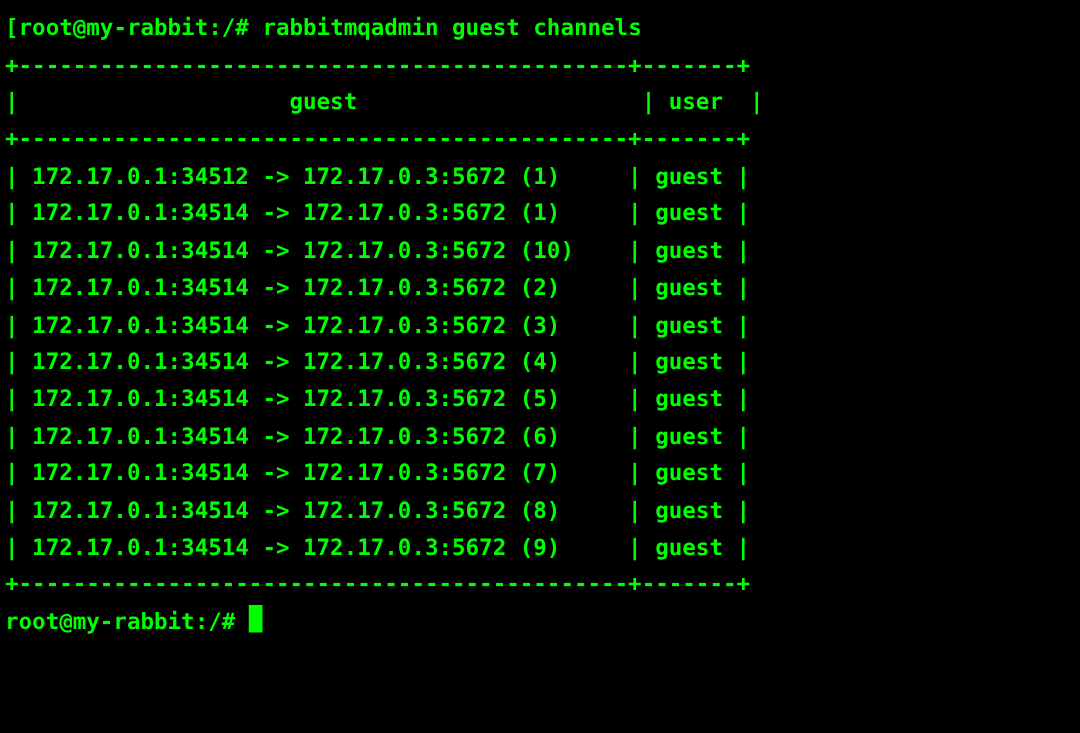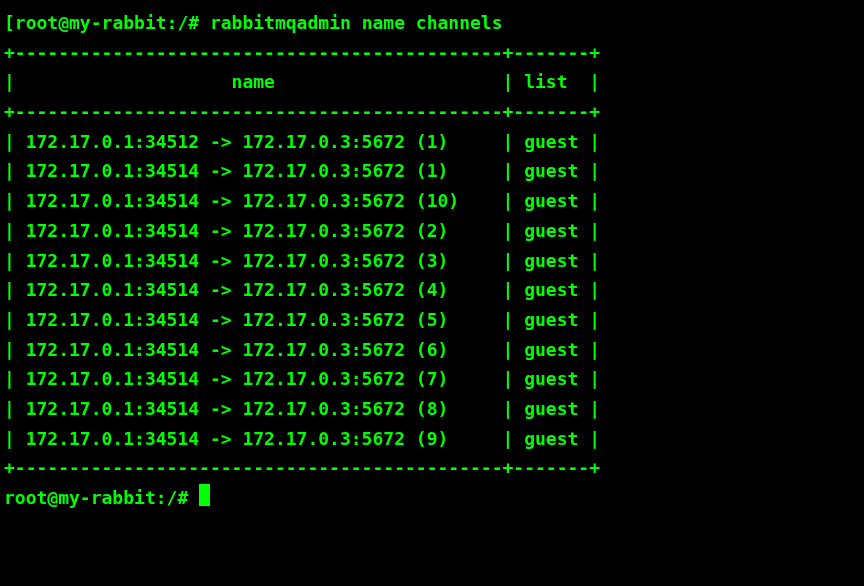--- a/index.html
+++ b/index.html
@@ -27,23 +27,23 @@
       width: 11px;
       height: 22px;
       background: #00ff00;
       vertical-align: text-bottom;
       margin-bottom: 2px;
     }
   </style>
 </head>
 <body>
 
-<div class="line"><span>[</span><span>root@my-rabbit:/#</span> <span>rabbitmqadmin name channels</span></div>
+<div class="line"><span>[</span><span>root@my-rabbit:/#</span> <span>rabbitmqadmin guest channels</span></div>
 <div class="line">+---------------------------------------------+-------+</div>
-<div class="line">|                    name                     | list  |</div>
+<div class="line">|                    guest                     | user  |</div>
 <div class="line">+---------------------------------------------+-------+</div>
 <div class="line">| 172.17.0.1:34512 -&gt; 172.17.0.3:5672 (1)     | guest |</div>
 <div class="line">| 172.17.0.1:34514 -&gt; 172.17.0.3:5672 (1)     | guest |</div>
 <div class="line">| 172.17.0.1:34514 -&gt; 172.17.0.3:5672 (10)    | guest |</div>
 <div class="line">| 172.17.0.1:34514 -&gt; 172.17.0.3:5672 (2)     | guest |</div>
 <div class="line">| 172.17.0.1:34514 -&gt; 172.17.0.3:5672 (3)     | guest |</div>
 <div class="line">| 172.17.0.1:34514 -&gt; 172.17.0.3:5672 (4)     | guest |</div>
 <div class="line">| 172.17.0.1:34514 -&gt; 172.17.0.3:5672 (5)     | guest |</div>
 <div class="line">| 172.17.0.1:34514 -&gt; 172.17.0.3:5672 (6)     | guest |</div>
 <div class="line">| 172.17.0.1:34514 -&gt; 172.17.0.3:5672 (7)     | guest |</div>

